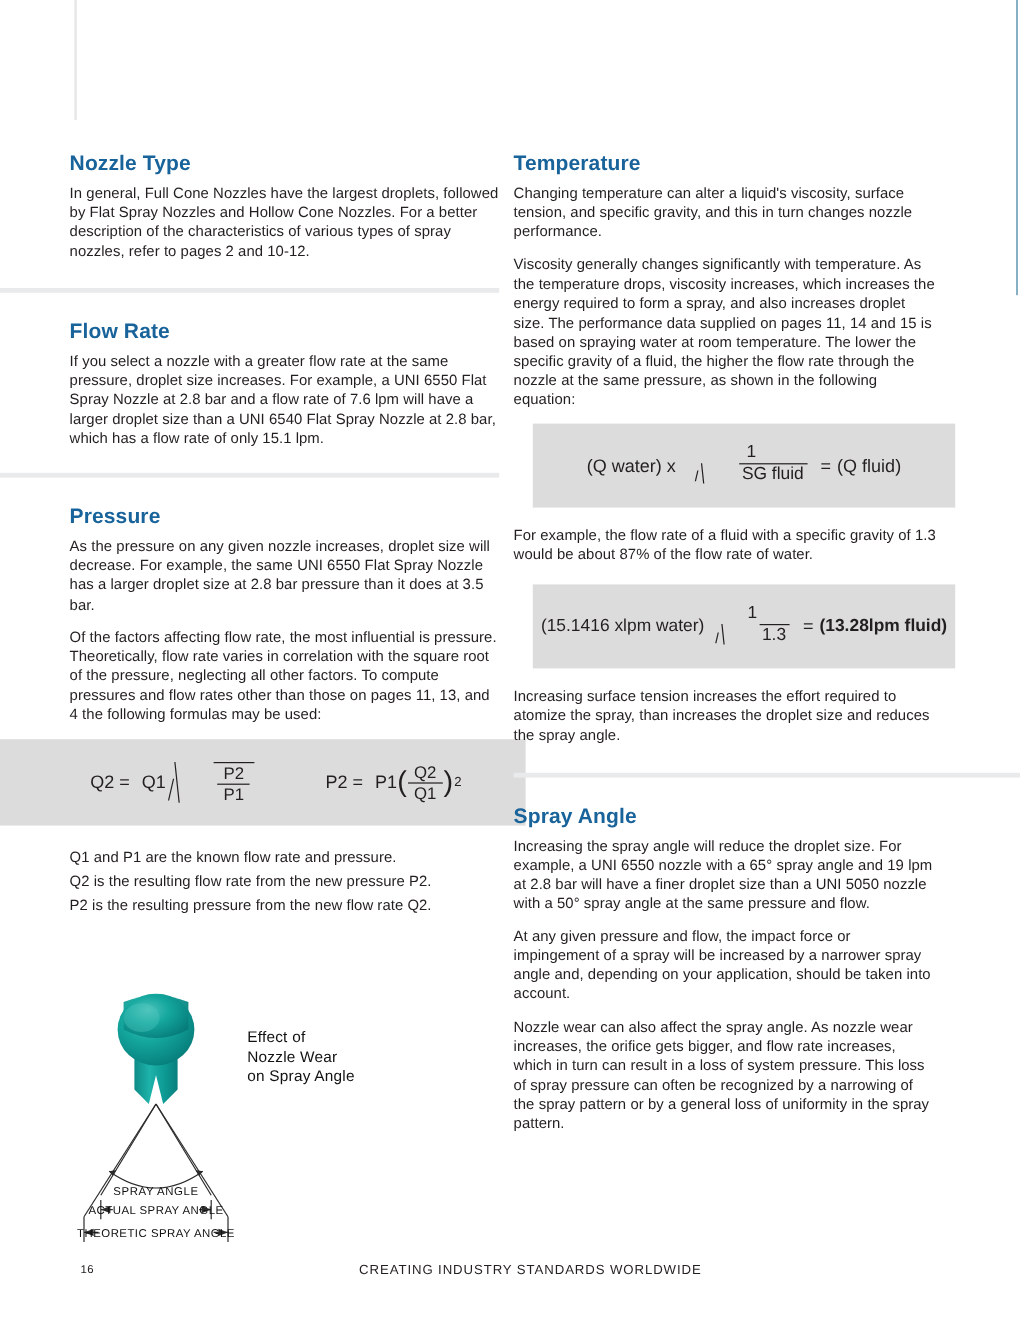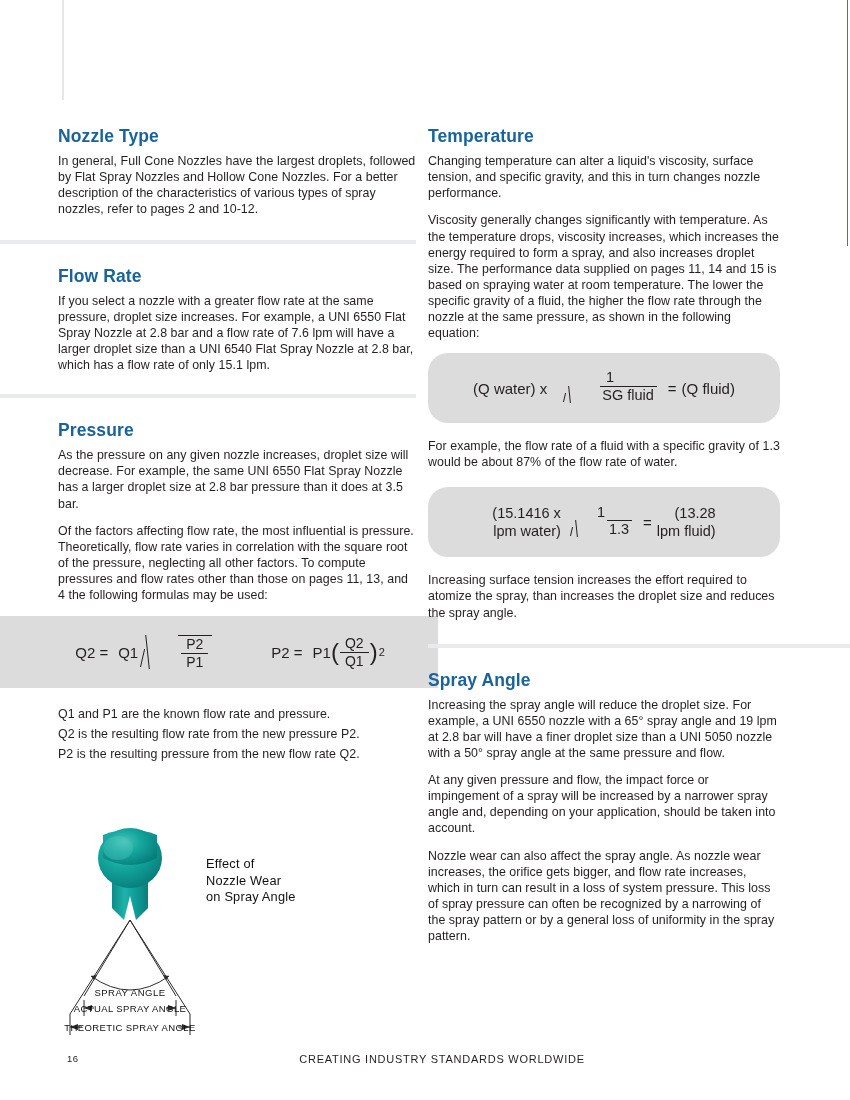--- a/index.html
+++ b/index.html
@@ -88,24 +88,23 @@
     background: #dcdcdc;
     position: relative;
   }
   .fbox-left {
     margin-left: -58px;
     width: 416px;
     height: 72px;
     padding-left: 22px;
   }
   .fbox-right {
-    margin-left: 0px;
+    margin-left: 16px;
     width: 352px;
     height: 70px;
-    border-radius: 20px;
   }
   .formula-inner {
     width: 100%;
     height: 100%;
     display: flex;
     align-items: center;
     justify-content: center;
     font-size: 15px;
     color: #231f20;
   }
@@ -161,26 +160,26 @@
     font-size: 24px;
     line-height: 0.8;
     font-weight: 300;
   }
   .sup { font-size: 11px; vertical-align: super; margin-left: 1px; }
   .op { margin: 0 5px; }
 
   
   .stack {
     display: inline-flex;
-    flex-direction: column;
+    flex-direction: row;
     line-height: 1.25;
     font-size: 14.5px;
   }
   .stack.right-al { align-items: flex-end; }
-  .stack.left-al  { align-items: flex-end; }
+  .stack.left-al  { align-items: flex-end; font-weight: bold; }
 
   
   .diagram {
     position: absolute;
     left: 58px;
     top: 828px;
     width: 340px;
     height: 212px;
   }
   .diagram-caption {

